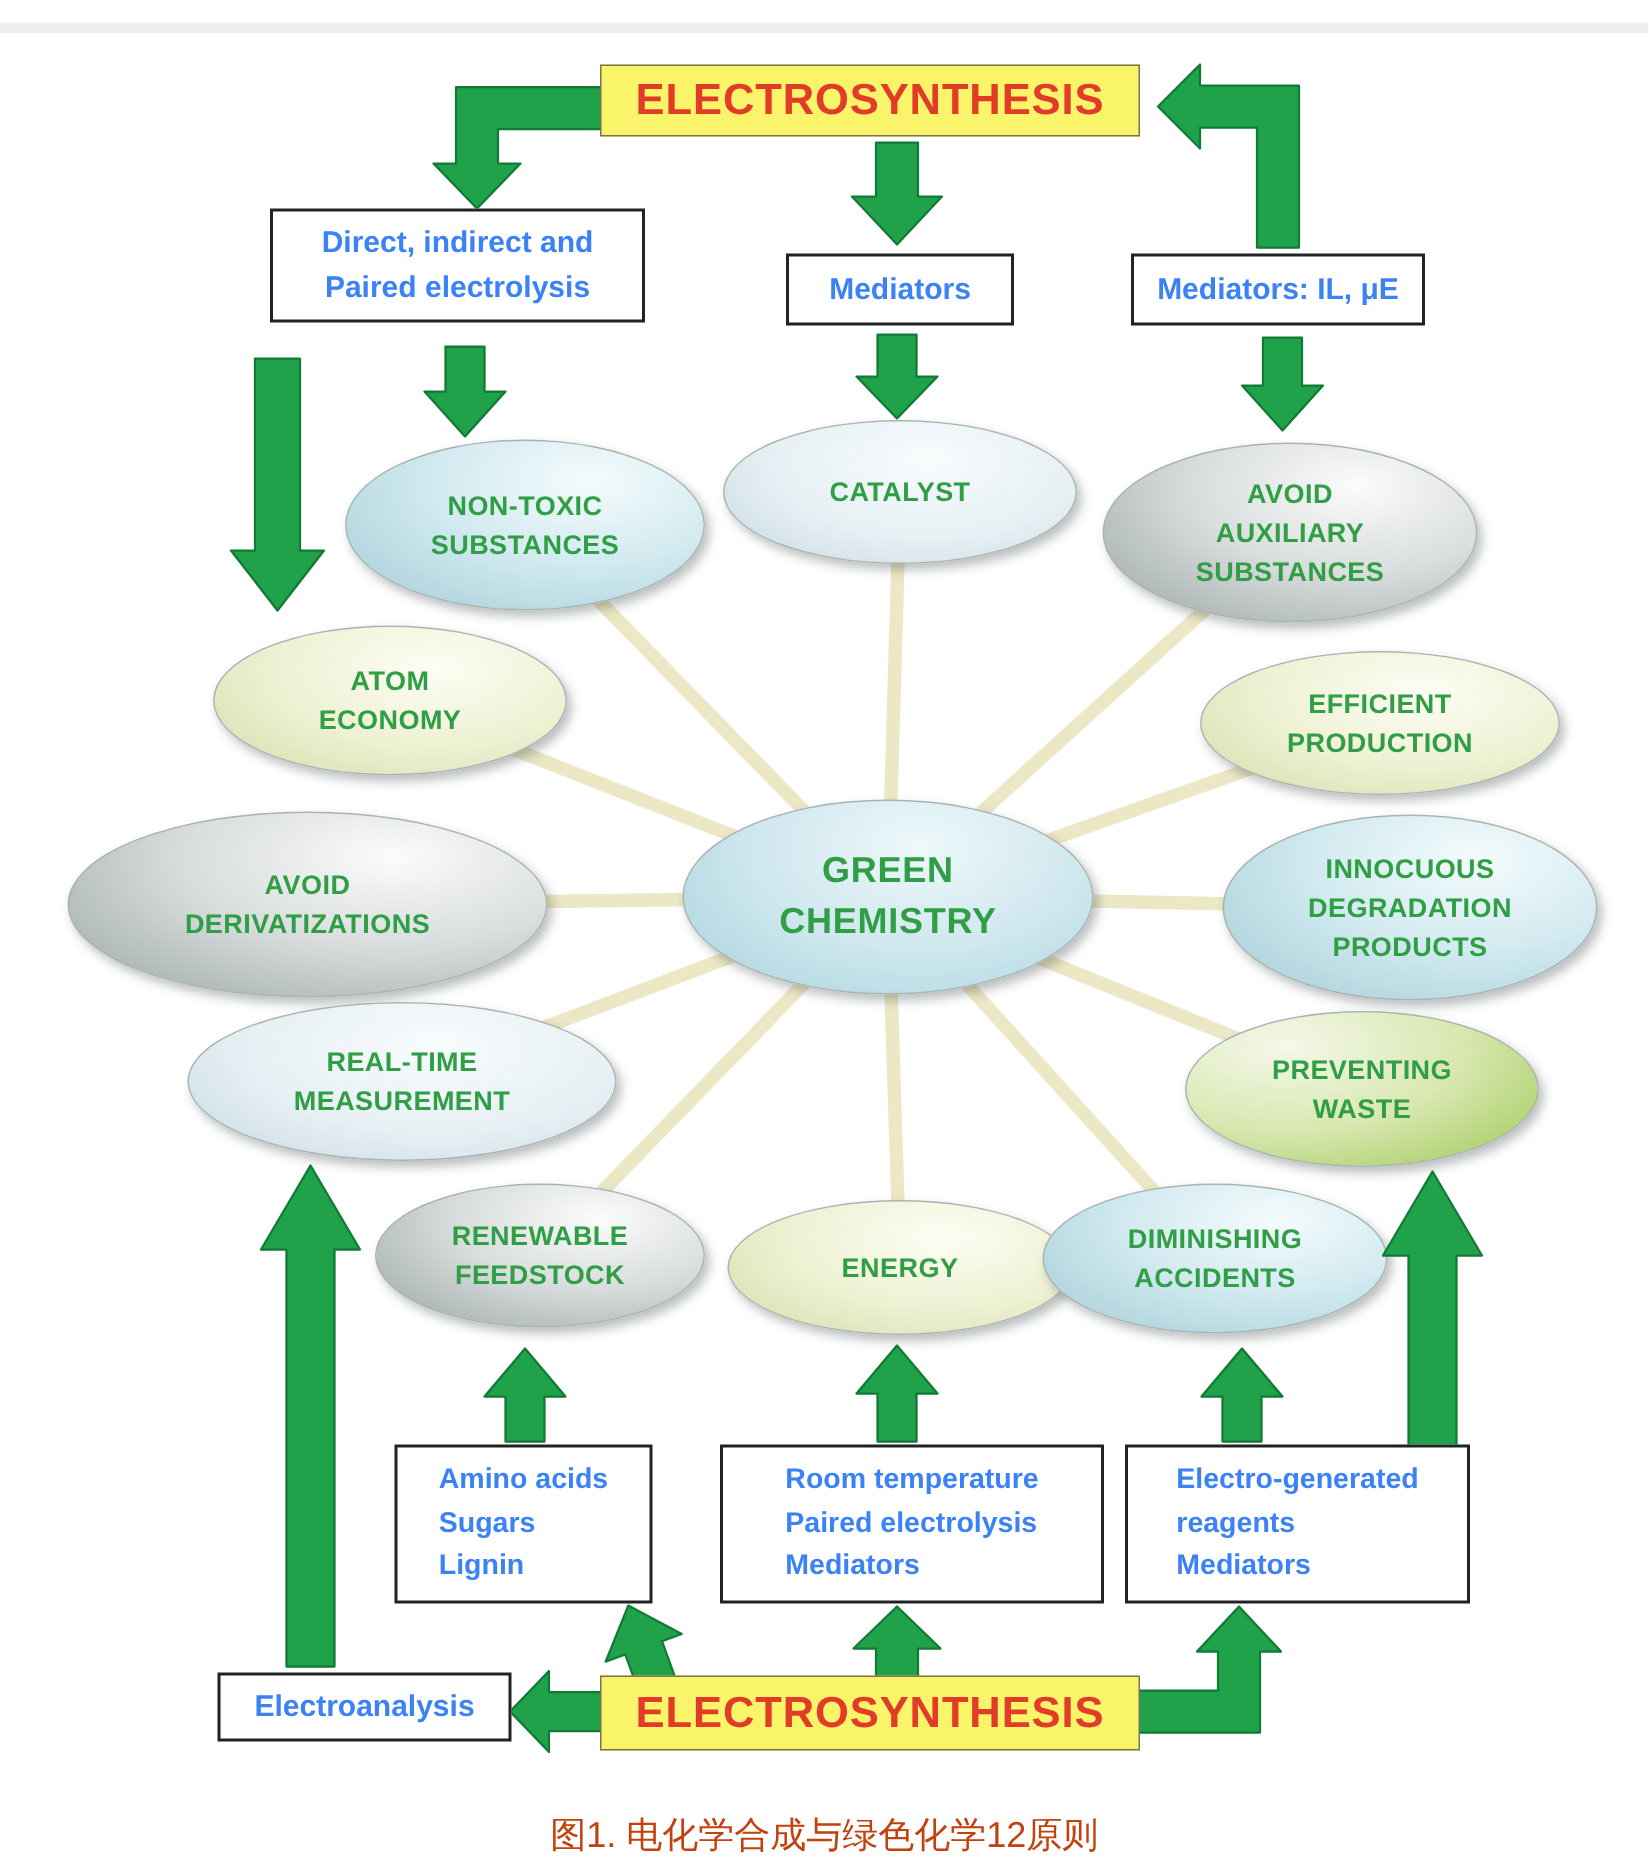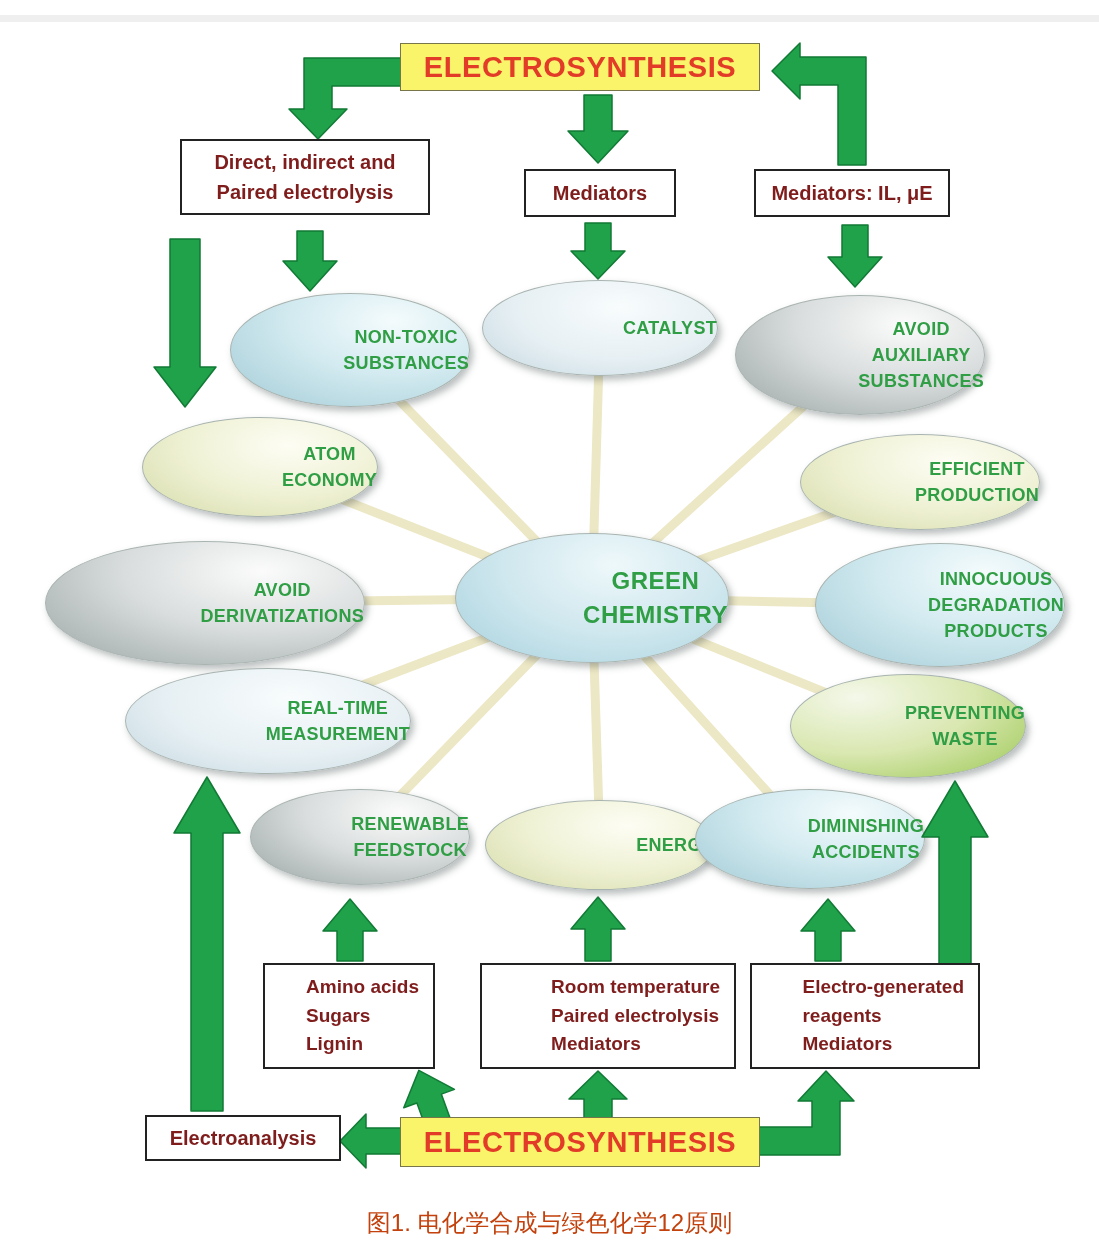--- a/index.html
+++ b/index.html
@@ -11,37 +11,37 @@
   .strip { position:absolute; left:0; right:0; background:#efefef; z-index:6; }
   .strip.top { top:0; height:7px; }
   .strip.bottom { bottom:0; height:8px; }
 
   svg.rays   { position:absolute; left:0; top:0; z-index:0; }
   svg.arrows { position:absolute; left:0; top:0; z-index:2; pointer-events:none; }
 
   .ray { stroke:#ece7c4; stroke-width:9; stroke-linecap:round; }
   .arrow { fill:#1fa24a; stroke:#117a35; stroke-width:1.5; stroke-linejoin:round; }
 
-  .ellipse { position:absolute; border-radius:50%; display:flex; align-items:center; justify-content:flex-end;
+  .ellipse { position:absolute; border-radius:50%; display:flex; align-items:center; justify-content:center;
              text-align:center; z-index:1; border:1px solid #a9b4b0; box-shadow:3px 4px 7px rgba(55,65,65,.35); }
   .ell-label { white-space:pre-line; font-weight:bold; color:#2f9e44; font-size:18px; line-height:1.45; letter-spacing:.3px; }
 
   .ell-blue  { background:radial-gradient(ellipse at 68% 24%, #f4fbfc 0%, #d2eaf0 45%, #a3cbd6 100%); }
   .ell-gray  { background:radial-gradient(ellipse at 68% 24%, #fbfbfb 0%, #d9dddd 45%, #9aa4a4 100%); }
   .ell-cream { background:radial-gradient(ellipse at 62% 28%, #fdfdf4 0%, #eff1d4 50%, #d5dba8 100%); }
   .ell-pale  { background:radial-gradient(ellipse at 58% 28%, #f8fcfd 0%, #e6eff3 55%, #c4d8e1 100%); }
   .ell-green { background:radial-gradient(ellipse at 28% 22%, #f4f8ea 0%, #d9e7b0 50%, #9bc854 100%); }
   .ell-center{ background:radial-gradient(ellipse at 58% 24%, #eef8fa 0%, #cfe7ee 50%, #a6d1dd 100%); }
   .ell-center .ell-label { font-size:24px; line-height:1.4; letter-spacing:.5px; }
 
   .wbox { position:absolute; background:#ffffff; border:2px solid #222222; z-index:3;
           display:flex; align-items:center; justify-content:center; text-align:center;
-          font-weight:bold; color:#7f1d1d; font-size:20px; }
+          font-weight:bold; color:#3b82f6; font-size:20px; }
   .wbox .bx { white-space:pre-line; line-height:1.5; }
-  .wbox.leftalign { justify-content:flex-end; text-align:left; padding:8px 14px; }
+  .wbox.leftalign { justify-content:center; text-align:left; padding:8px 14px; }
   .wbox.leftalign .bx { font-size:19px; }
 
   .ybox { position:absolute; background:#f9f46a; border:1px solid #76764a; z-index:3;
           display:flex; align-items:center; justify-content:center;
           color:#e23b28; font-weight:bold; font-size:29px; letter-spacing:.6px; }
 
   .caption { position:absolute; left:0; right:0; top:1192px; text-align:center;
              color:#c2410c; font-size:24px; z-index:4;
              font-family:Liberation Sans, sans-serif; }
 </style>

